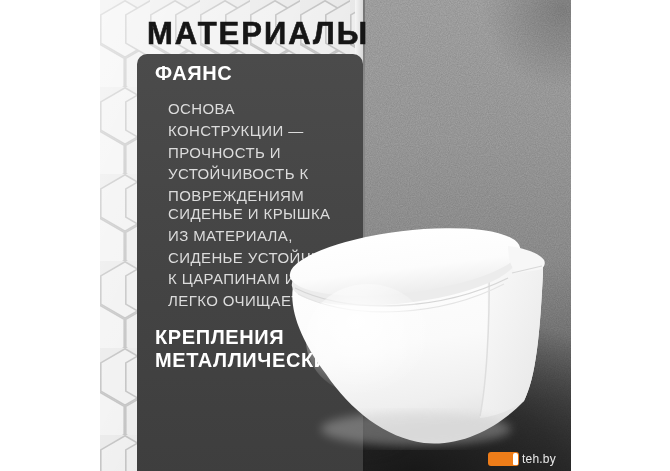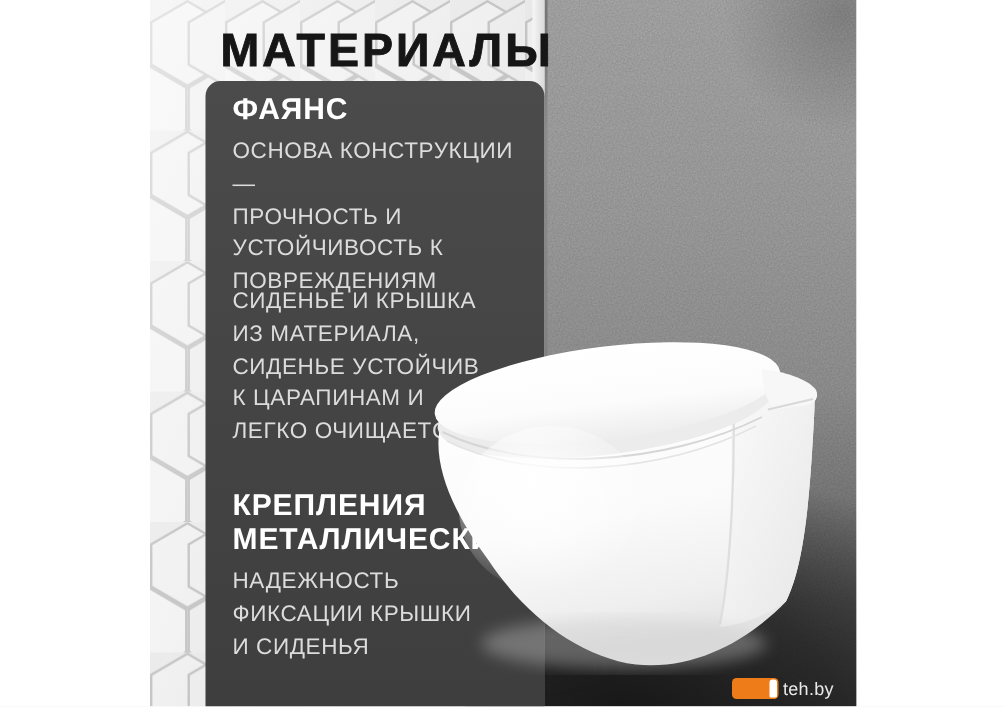--- a/index.html
+++ b/index.html
@@ -43,21 +43,21 @@
     position:absolute;left:37px;top:54px;width:226px;height:458px;z-index:3;
     background:linear-gradient(180deg,#4b4b4b 0%,#434343 55%,#3d3d3d 100%);
     border-radius:10px;
   }
   .section{position:absolute;left:18px;width:200px;}
   .section h2{
     margin:0 0 5px 0;font-size:20px;line-height:23px;font-weight:bold;
     color:#ffffff;letter-spacing:.6px;white-space:pre-line;
   }
   .section p{
-    margin:0;font-size:15px;line-height:21.8px;color:#dcdcdc;
+    margin:13px;font-size:15px;line-height:21.8px;color:#dcdcdc;
     letter-spacing:.4px;white-space:pre-line;
   }
   .s0{top:8px;}
   .s1{top:136px;}
   .s2{top:272px;}
 
   
   .shadow-blob{
     position:absolute;left:210px;top:320px;width:261px;height:151px;z-index:2;
     background:radial-gradient(120% 130% at 40% 100%, rgba(16,16,16,.80) 0%, rgba(22,22,22,.55) 45%, rgba(30,30,30,.25) 68%, rgba(0,0,0,0) 85%);
@@ -125,23 +125,20 @@
       <section class="section s1">
         <p>СИДЕНЬЕ И КРЫШКА
 ИЗ МАТЕРИАЛА,
 СИДЕНЬЕ УСТОЙЧИВ
 К ЦАРАПИНАМ И
 ЛЕГКО ОЧИЩАЕТСЯ</p>
       </section>
       <section class="section s2">
         <h2>КРЕПЛЕНИЯ
 МЕТАЛЛИЧЕСКИЕ</h2>
-        <p>НАДЕЖНОСТЬ
-ФИКСАЦИИ КРЫШКИ
-И СИДЕНЬЯ</p>
       </section>
     </div>
 
     <svg class="toilet" width="262" height="224" viewBox="0 0 262 224">
       <defs>
         <linearGradient id="gBowl" x1="0" y1="0" x2="0.25" y2="1">
           <stop offset="0" stop-color="#ffffff"></stop>
           <stop offset="0.55" stop-color="#fafafa"></stop>
           <stop offset="0.85" stop-color="#efefef"></stop>
           <stop offset="1" stop-color="#e3e3e3"></stop>

